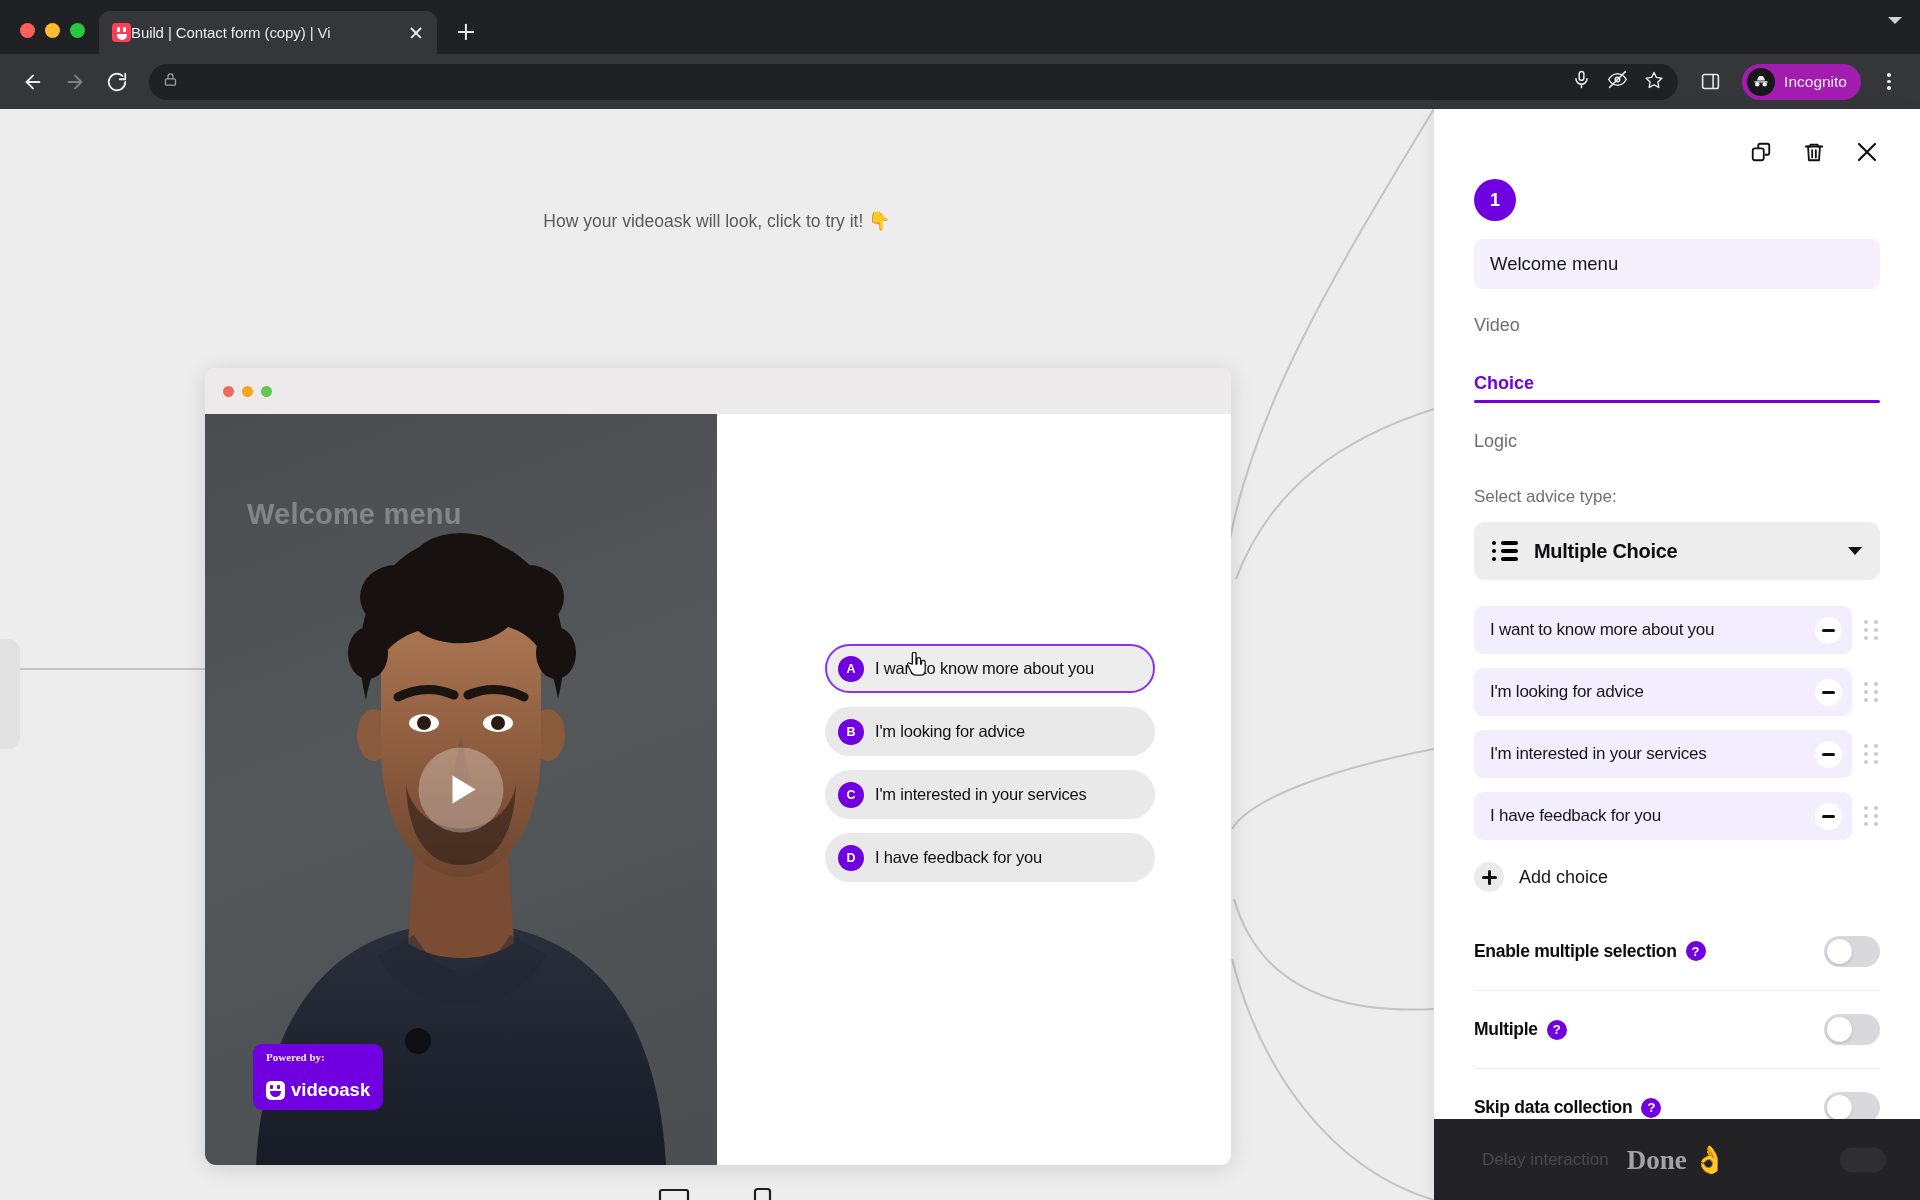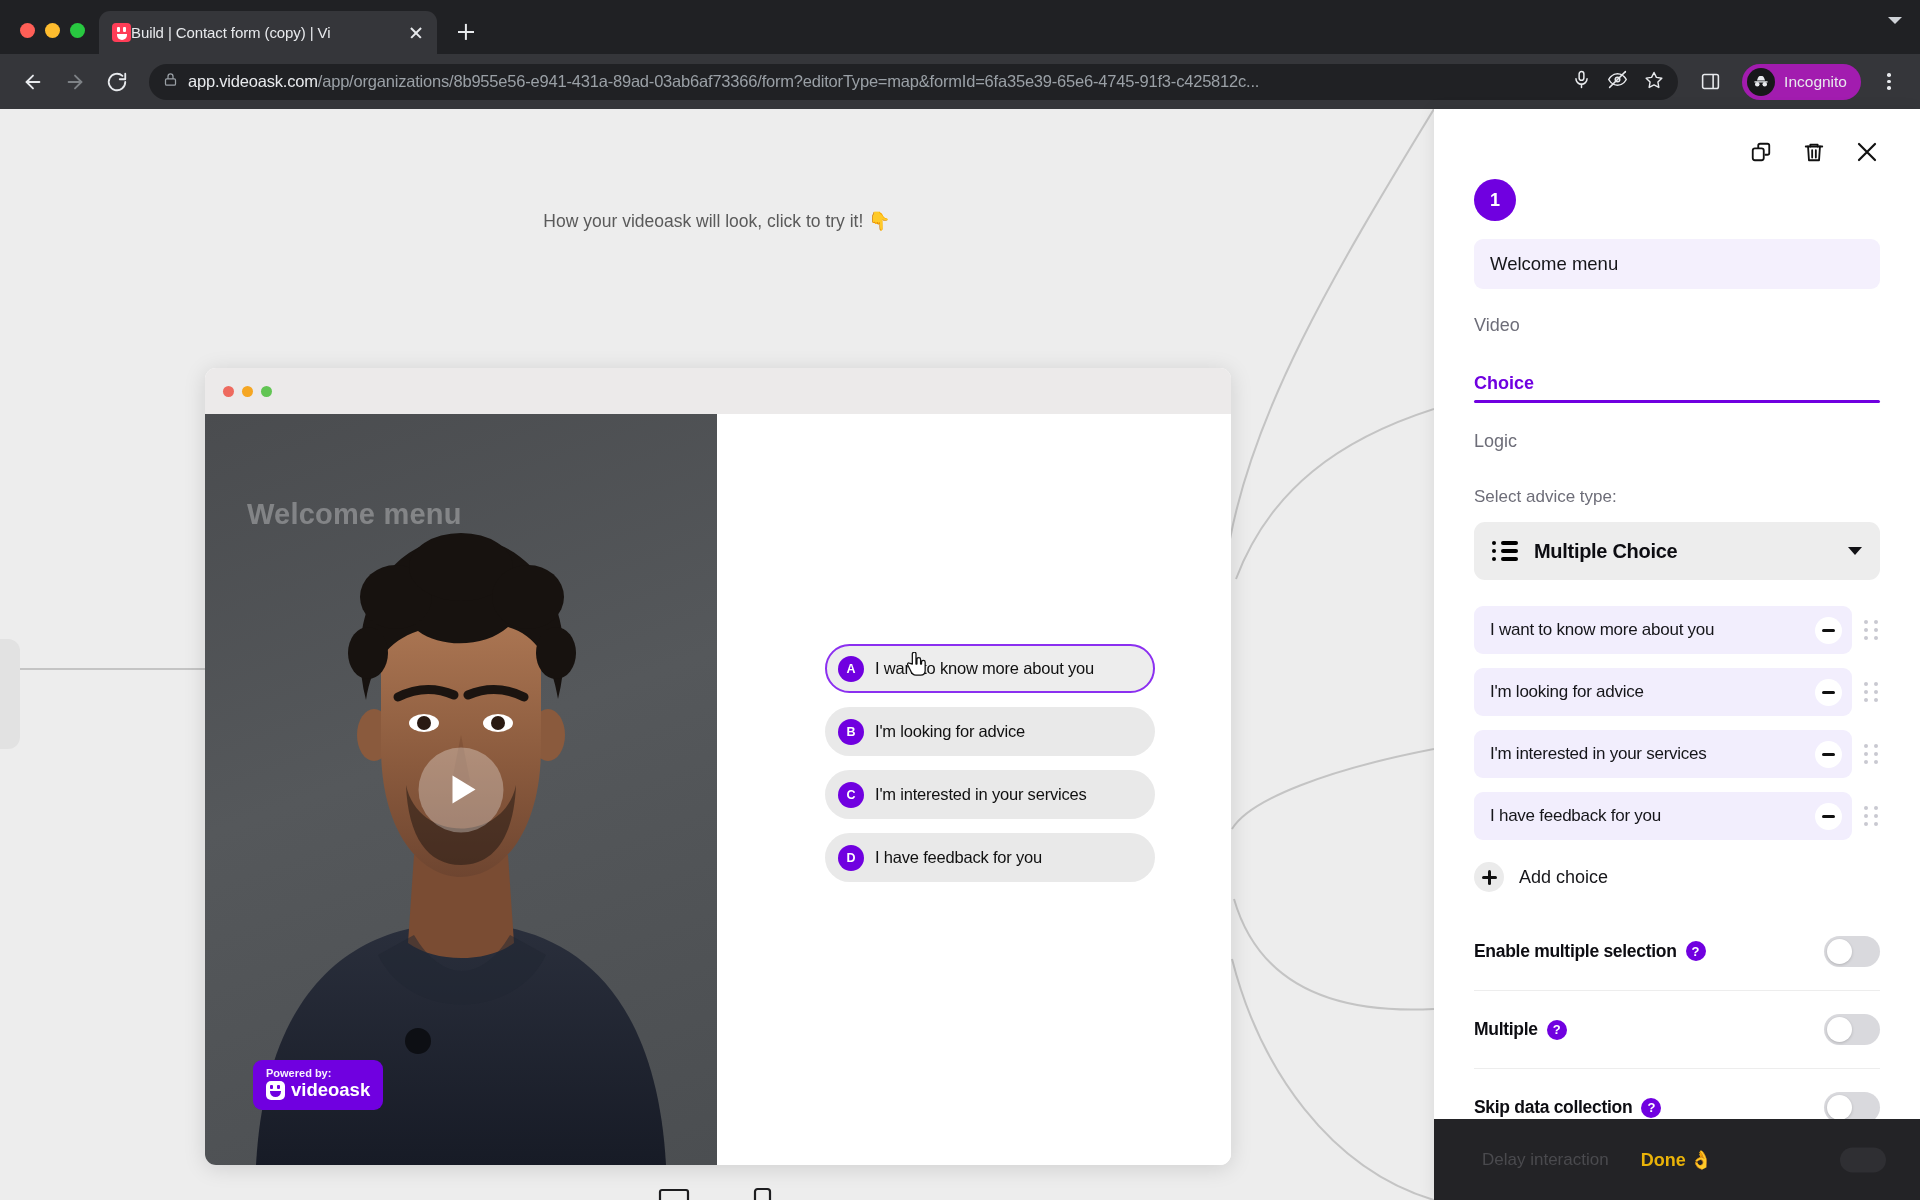--- a/index.html
+++ b/index.html
@@ -124,21 +124,21 @@
   .play-btn {
     position: absolute; left: 50%; top: 50%; transform: translate(-50%,-50%);
     width: 85px; height: 85px; border-radius: 50%; background: rgba(255,255,255,.30);
     display: flex; align-items: center; justify-content: center;
   }
   .play-tri { width:0;height:0;border-left:23px solid #fff;border-top:14px solid transparent;border-bottom:14px solid transparent;margin-left:6px;}
   .powered {
     position: absolute; left: 48px; bottom: 55px; background: #7000e0;
     border-radius: 9px; padding: 7px 13px 9px; color: #fff;
   }
-  .powered .p1 { font-size: 11px; opacity: .95; margin-bottom: 0; font-weight:600;}
+  .powered .p1 { font-size: 11px; opacity: .95; margin-bottom: 16px; font-weight:600;font-family:Liberation Serif, serif;}
   .powered .p2 { font-size: 18.5px; font-weight: 700; display:flex; align-items:center; gap:6px;}
   .va-face { width:19px;height:19px;border-radius:5px;background:#fff;position:relative;display:inline-block;}
   .va-face::before{content:"";position:absolute;top:4px;left:4px;width:3px;height:4px;background:#7000e0;border-radius:1px;box-shadow:7px 0 0 #7000e0;}
   .va-face::after{content:"";position:absolute;bottom:3px;left:4px;width:11px;height:6px;background:#7000e0;border-radius:0 0 6px 6px;}
 
   .pw-right { flex: 1; background: #fff; position: relative; }
   .choices { position: absolute; left: 108px; top: 230px; width: 330px; display: flex; flex-direction: column; gap: 14px; }
   .bubble {
     height: 49px; background: #e9e9e9; border-radius: 25px; display: flex; align-items: center;
     padding-left: 11px; gap: 11px; border: 2px solid transparent;
@@ -236,21 +236,21 @@
 
   .done-bar {
     position: absolute; left: 0; bottom: 0; width: 486px; height: 81px;
     background: #232326; display: flex; align-items: center; justify-content: center;
   }
   .done-bar .ghost {
     position: absolute; left: 32px; top: 50%; transform: translateY(-50%);
     font-size: 17px; color: #4a4a4e; white-space: nowrap; margin-left: 16px;
   }
   .done-bar .ghost-sw { position:absolute; right:34px; top:50%; transform:translateY(-50%); width:46px;height:25px;border-radius:13px;background:#2f2f33;}
-  .done-label { font-size: 18px; font-weight: 700; color: #eab308; position: relative; z-index: 2; }
+  .done-label { font-size: 27px; font-weight: 700; color: #a3a3a3; position: relative; z-index: 2; font-family: Liberation Serif, serif; }
 </style>
 </head>
 <body>
 
 <div class="browser">
 
   <div class="tabstrip">
     <div class="traffic">
       <span class="dot r"></span>
       <span class="dot y"></span>
@@ -293,21 +293,20 @@
         </svg>
     </span>
 
     <div class="omnibox">
       <span>
         <svg width="15" height="15" viewBox="0 0 24 24" fill="none" stroke="#9aa0a6" stroke-width="2">
             <rect x="4" y="11" width="16" height="10" rx="2"></rect>
             <path d="M8 11V7a4 4 0 0 1 8 0v4"></path>
           </svg>
       </span>
-      <span class="url"><span>app.videoask.com</span><span class="path">/app/organizations/8b955e56-e941-431a-89ad-03ab6af73366/form?editorType=map&amp;formId=6fa35e39-65e6-4745-91f3-c425812c...</span></span>
       <span class="omni-icons">
         <span>
           <svg width="19" height="19" viewBox="0 0 24 24" fill="none" stroke="#e8eaed" stroke-width="1.9" stroke-linecap="round">
               <rect x="9" y="2" width="6" height="11" rx="3"></rect>
               <path d="M5 11a7 7 0 0 0 14 0"></path>
               <path d="M12 18v4"></path>
             </svg>
         </span>
         <span>
           <svg width="21" height="21" viewBox="0 0 24 24" fill="none" stroke="#e8eaed" stroke-width="1.7" stroke-linecap="round">

